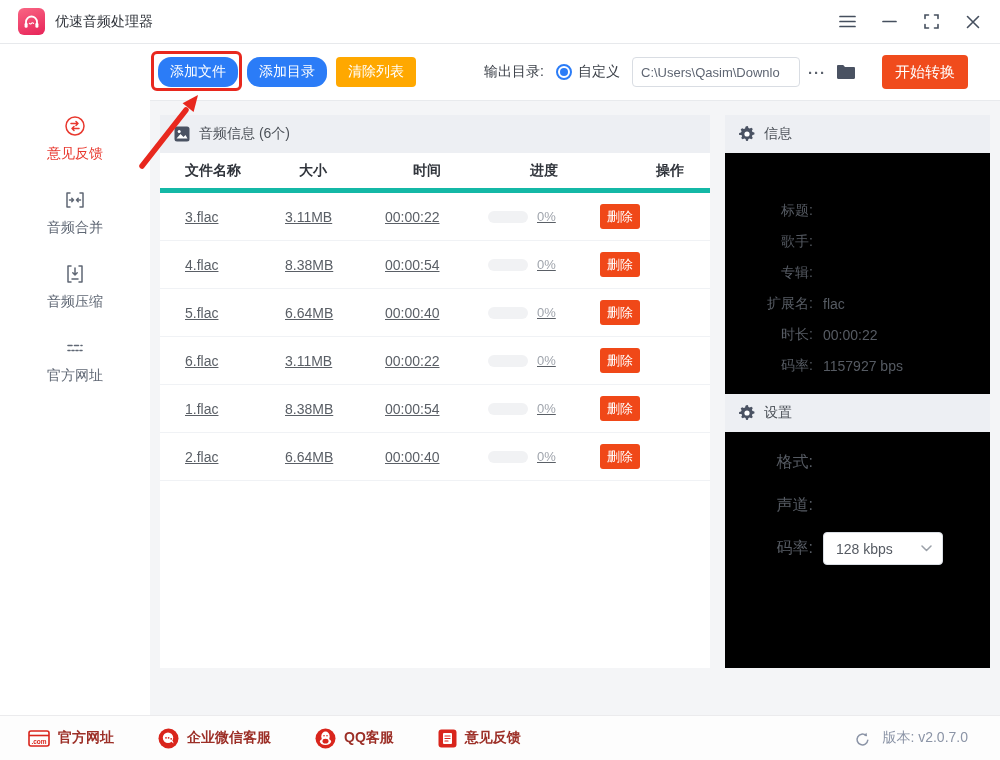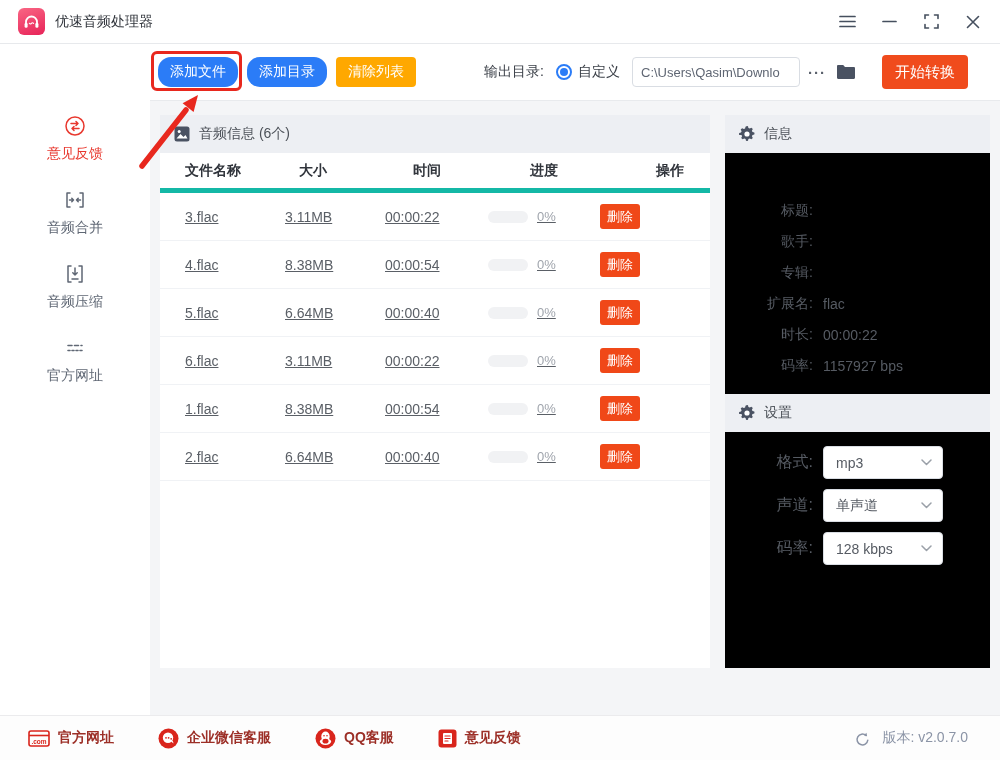--- a/index.html
+++ b/index.html
@@ -301,35 +301,23 @@
     <div class="panel-head" style="margin-top:13px;">
       <svg width="16" height="16" viewBox="0 0 16 16">
         <path fill="#4a5262" d="M8 0l1 .2.4 1.8 1.3.6 1.7-.9 1.4 1.4-.9 1.7.6 1.3 1.8.4.2 1-.2 1-1.8.4-.6 1.3.9 1.7-1.4 1.4-1.7-.9-1.3.6-.4 1.8-1 .2-1-.2-.4-1.8-1.3-.6-1.7.9-1.4-1.4.9-1.7-.6-1.3L.2 9 0 8l.2-1L2 6.6l.6-1.3-.9-1.7L3.1 2.2l1.7.9 1.3-.6L6.5.7 8 0z"></path>
         <circle cx="8" cy="8" r="2.6" fill="#fff"></circle>
       </svg>
       <span class="pt">设置</span>
     </div>
     <div class="set-list">
       <div class="srow">
         <span class="fl">格式:</span>
-        <div class="select">
-          <span class="sv">mp3</span>
-          <svg width="11" height="7" viewBox="0 0 11 7">
-              <path d="M1 1l4.5 4.5L10 1" fill="none" stroke="#9aa0a8" stroke-width="1.5" stroke-linecap="round" stroke-linejoin="round"></path>
-            </svg>
-        </div>
       </div>
       <div class="srow">
         <span class="fl">声道:</span>
-        <div class="select">
-          <span class="sv">单声道</span>
-          <svg width="11" height="7" viewBox="0 0 11 7">
-              <path d="M1 1l4.5 4.5L10 1" fill="none" stroke="#9aa0a8" stroke-width="1.5" stroke-linecap="round" stroke-linejoin="round"></path>
-            </svg>
-        </div>
       </div>
       <div class="srow">
         <span class="fl">码率:</span>
         <div class="select">
           <span class="sv">128 kbps</span>
           <svg width="11" height="7" viewBox="0 0 11 7">
               <path d="M1 1l4.5 4.5L10 1" fill="none" stroke="#9aa0a8" stroke-width="1.5" stroke-linecap="round" stroke-linejoin="round"></path>
             </svg>
         </div>
       </div>

